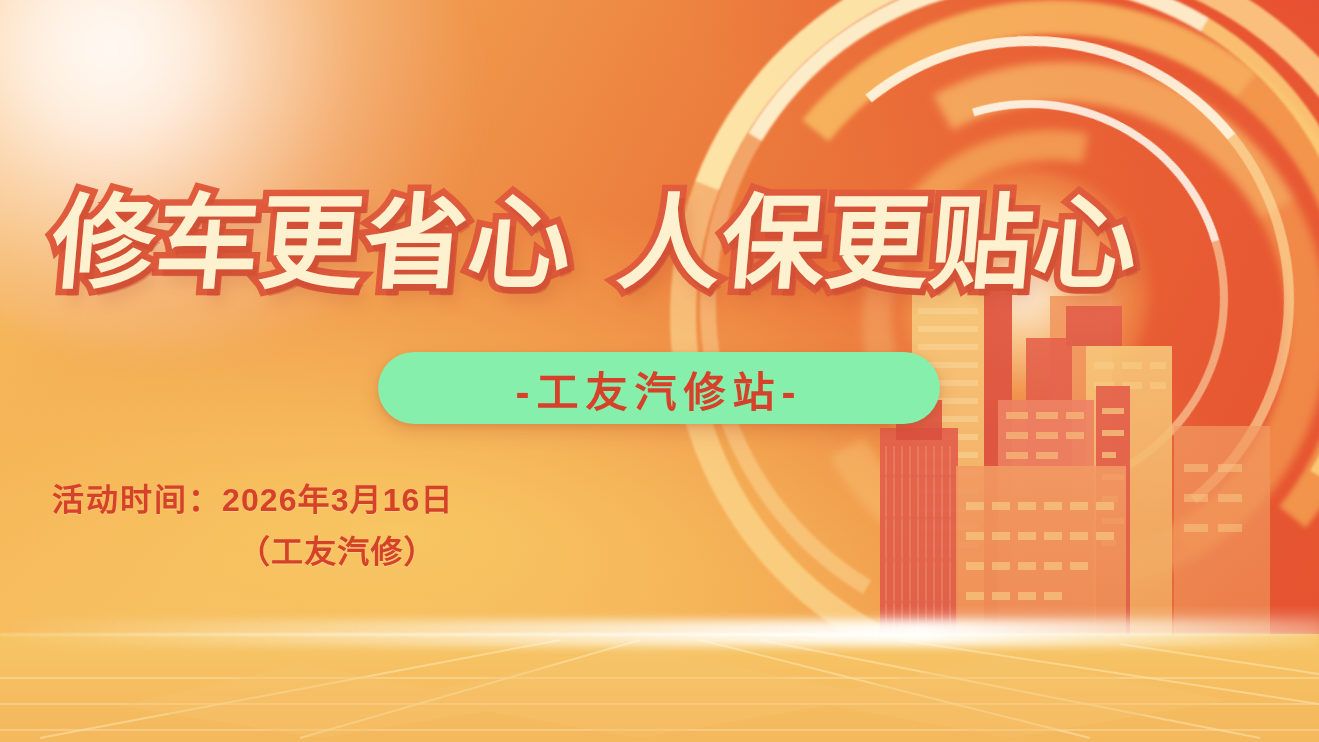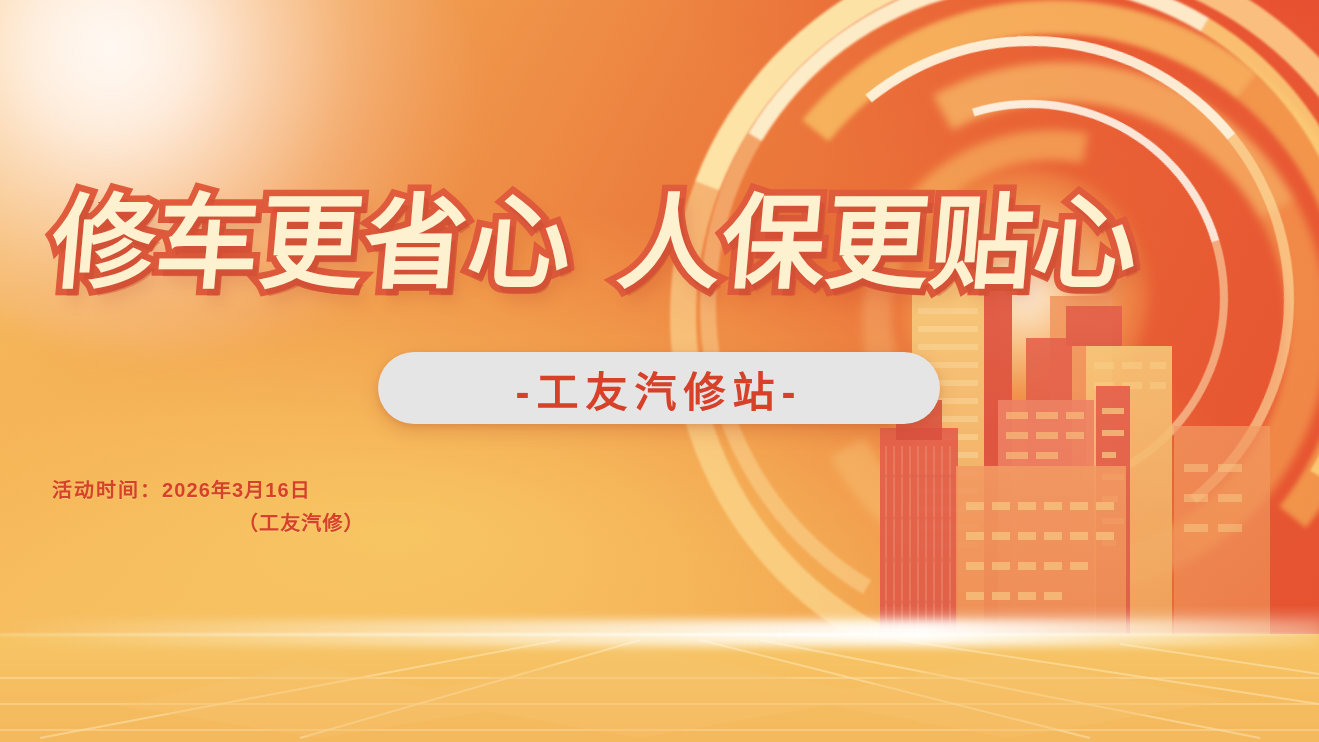--- a/index.html
+++ b/index.html
@@ -211,42 +211,42 @@
     transform:skewX(-5deg);
     z-index:6;
   }
   .headline .gap{display:inline-block;width:46px;}
 
   
   .pill{
     position:absolute;
     left:378px;top:352px;
     width:562px;height:72px;
-    background:#e5e5e5;
+    background:#86efac;
     border-radius:40px;
     box-shadow:0 7px 18px rgba(176,72,40,0.26), 0 2px 5px rgba(176,72,40,0.16);
     display:flex;align-items:center;justify-content:center;
     z-index:7;
   }
   .pill-text{
     font-size:42px;
     font-weight:bold;
     color:#d7412a;
     letter-spacing:7px;
     font-family:"Liberation Sans","DejaVu Sans",sans-serif;
     white-space:nowrap;
   }
 
   
   .info{
     position:absolute;
     left:52px;top:474px;
     z-index:7;
     color:#d6412a;
-    font-size:20px;
+    font-size:32px;
     font-weight:bold;
     line-height:1.63;
     letter-spacing:1.1px;
     font-family:"Liberation Sans","DejaVu Sans",sans-serif;
     text-shadow:0 1px 0 rgba(255,232,190,0.35);
   }
   .info-row{white-space:nowrap;}
   .info-row.indent{padding-left:186px;}
   .label{letter-spacing:2px;}
 </style>

